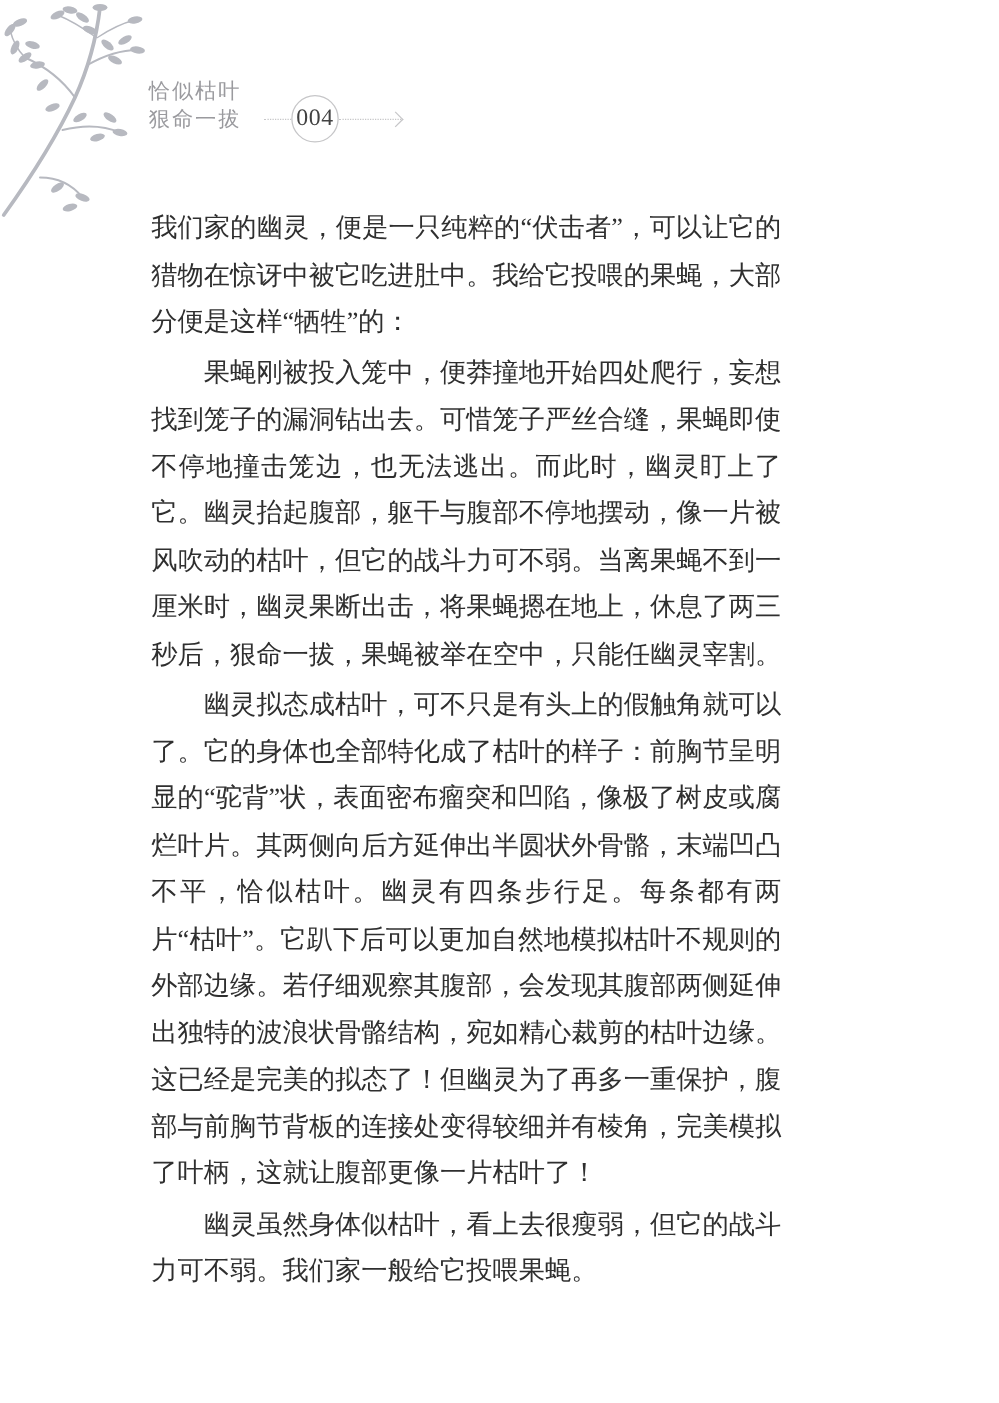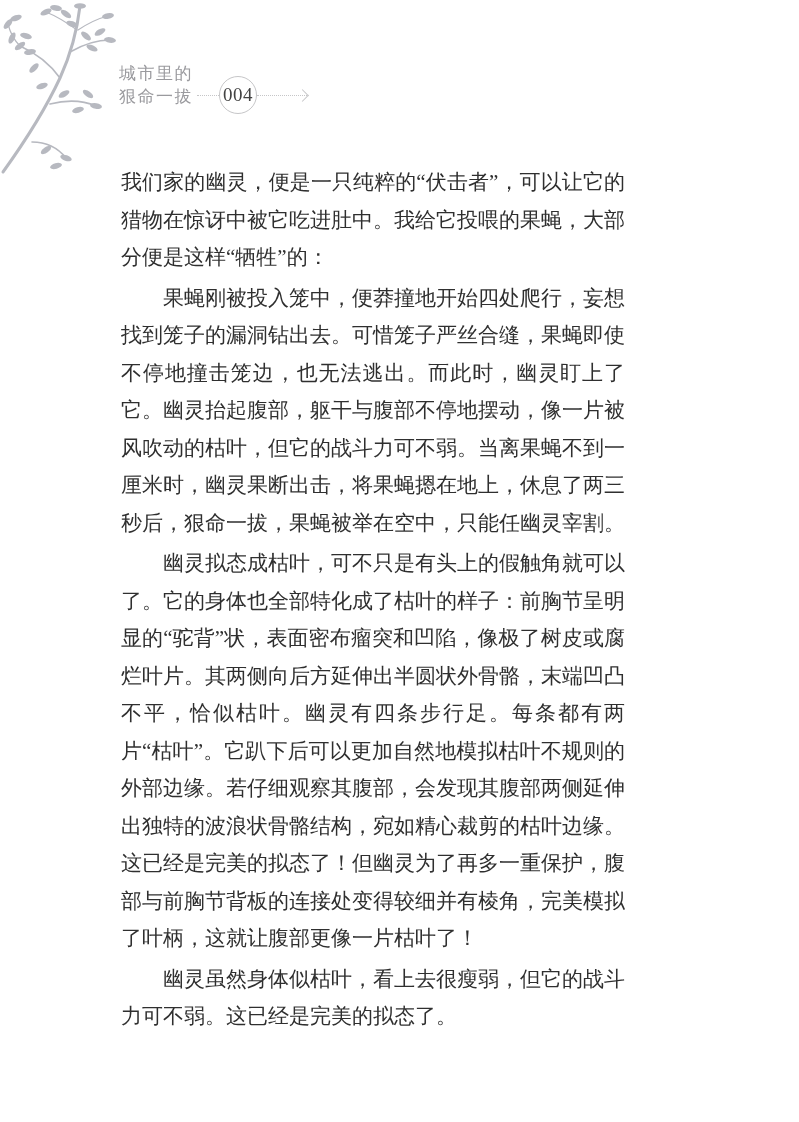--- a/index.html
+++ b/index.html
@@ -25,21 +25,21 @@
   }
   
   .header-title{
     position:absolute;left:119px;top:62px;
     font-family:"DejaVu Sans","Liberation Sans",sans-serif;
     font-size:17px;line-height:23px;letter-spacing:1.5px;
     color:var(--header-text);
     white-space:nowrap;
   }
   .header-rule{
-    position:absolute;left:197px;top:76px;height:38px;
+    position:absolute;left:211px;top:76px;height:38px;
     display:flex;align-items:center;
   }
   .dotline{border-top:1px dotted var(--rule);height:0;}
   .dotline.left{width:22px;}
   .dotline.right{width:50px;}
   .page-badge{
     width:38px;height:38px;border:1px solid var(--rule);border-radius:50%;
     display:flex;align-items:center;justify-content:center;
     font-family:"Liberation Serif","DejaVu Serif",serif;
     font-size:19px;letter-spacing:0.5px;color:var(--page-number-text);
@@ -101,34 +101,34 @@
       <ellipse cx="0" cy="0" rx="6" ry="2.8" transform="translate(64 94) rotate(-30)"></ellipse>
       <ellipse cx="0" cy="0" rx="6" ry="2.8" transform="translate(66 158) rotate(20)"></ellipse>
       <ellipse cx="0" cy="0" rx="6" ry="2.8" transform="translate(56 166) rotate(-15)"></ellipse>
       <ellipse cx="0" cy="0" rx="6" ry="2.8" transform="translate(46 150) rotate(-35)"></ellipse>
       <ellipse cx="0" cy="0" rx="6" ry="2.8" transform="translate(34 68) rotate(-45)"></ellipse>
       <ellipse cx="0" cy="0" rx="6" ry="2.8" transform="translate(42 86) rotate(-20)"></ellipse>
     </g>
   </svg>
 
   <div class="header-title">
-    <div>城市里的</div>
+    <div>恰似枯叶</div>
     <div>狠命一拔</div>
   </div>
 
   <div class="header-rule">
     <div class="dotline left"></div>
     <div class="page-badge">
       <span>004</span>
     </div>
     <div class="dotline right"></div>
     <div class="arrow-head"></div>
   </div>
 
   <div class="body-text">
 
   <p>我们家的幽灵，便是一只纯粹的“伏击者”，可以让它的猎物在惊讶中被它吃进肚中。我给它投喂的果蝇，大部分便是这样“牺牲”的：</p>
       <p class="indent">果蝇刚被投入笼中，便莽撞地开始四处爬行，妄想找到笼子的漏洞钻出去。可惜笼子严丝合缝，果蝇即使不停地撞击笼边，也无法逃出。而此时，幽灵盯上了它。幽灵抬起腹部，躯干与腹部不停地摆动，像一片被风吹动的枯叶，但它的战斗力可不弱。当离果蝇不到一厘米时，幽灵果断出击，将果蝇摁在地上，休息了两三秒后，狠命一拔，果蝇被举在空中，只能任幽灵宰割。</p>
       <p class="indent">幽灵拟态成枯叶，可不只是有头上的假触角就可以了。它的身体也全部特化成了枯叶的样子：前胸节呈明显的“驼背”状，表面密布瘤突和凹陷，像极了树皮或腐烂叶片。其两侧向后方延伸出半圆状外骨骼，末端凹凸不平，恰似枯叶。幽灵有四条步行足。每条都有两片“枯叶”。它趴下后可以更加自然地模拟枯叶不规则的外部边缘。若仔细观察其腹部，会发现其腹部两侧延伸出独特的波浪状骨骼结构，宛如精心裁剪的枯叶边缘。这已经是完美的拟态了！但幽灵为了再多一重保护，腹部与前胸节背板的连接处变得较细并有棱角，完美模拟了叶柄，这就让腹部更像一片枯叶了！</p>
-      <p class="indent">幽灵虽然身体似枯叶，看上去很瘦弱，但它的战斗力可不弱。这已经是完美的拟态了。</p>
+      <p class="indent">幽灵虽然身体似枯叶，看上去很瘦弱，但它的战斗力可不弱。我们家一般给它投喂果蝇。</p>
     </div>
 
 </div>
 
 </body></html>

